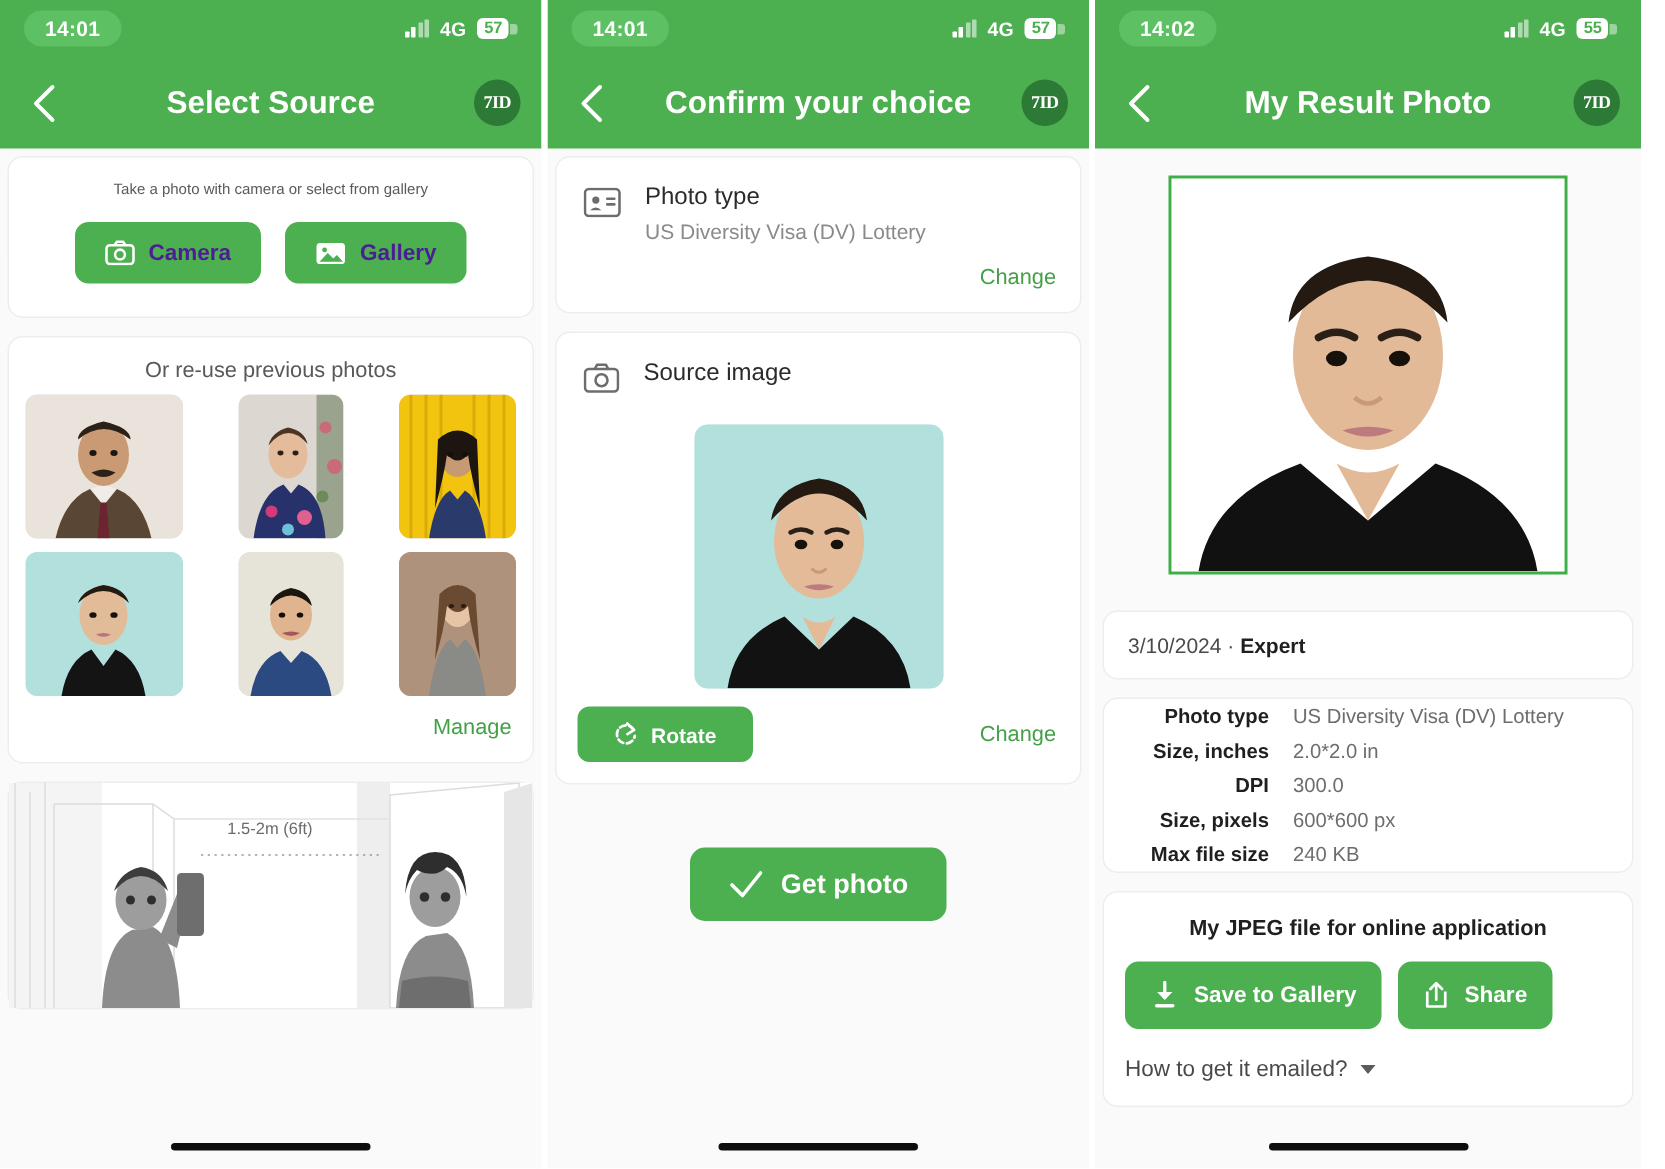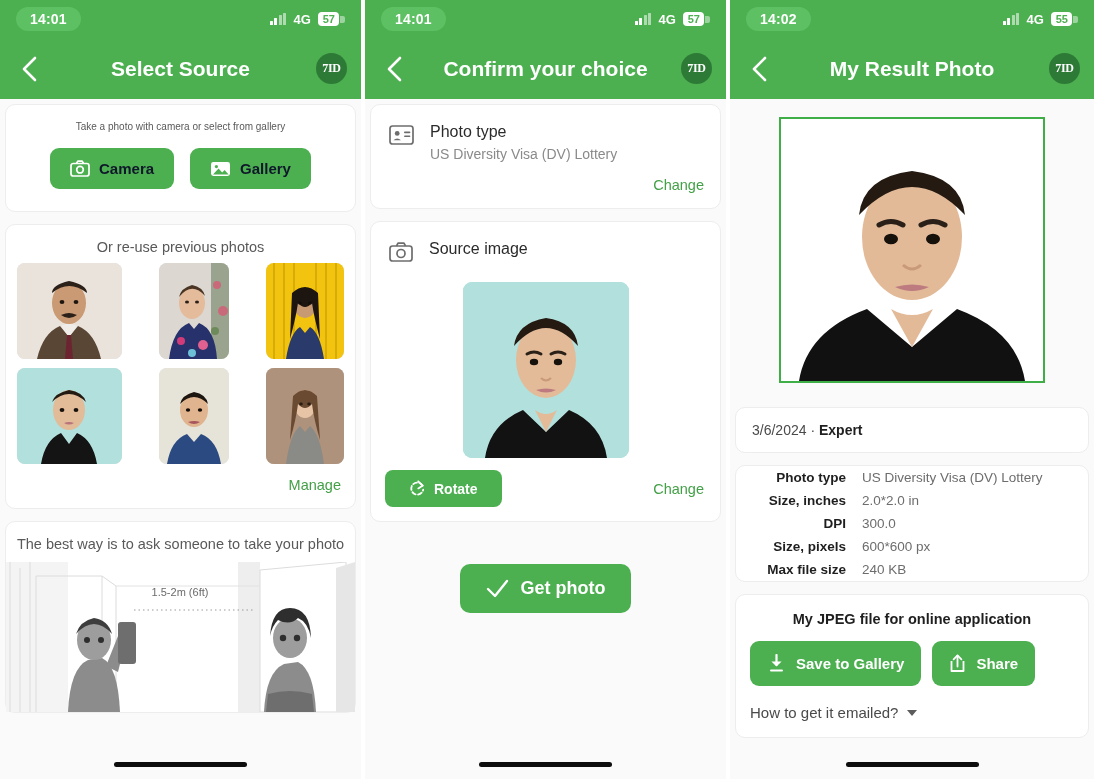--- a/index.html
+++ b/index.html
@@ -123,21 +123,21 @@
     color: #595959;
     font-size: 10px;
     padding: 16px 10px 0;
   }
   .btn-row {
     display: flex; justify-content: center; gap: 16px;
     padding: 16px 0 22px;
   }
   .btn {
     background: #4caf50;
-    color: #0f172a;
+    color: #4c1d95;
     border: none;
     border-radius: 9px;
     font-size: 15px; font-weight: 700;
     font-family: "Liberation Sans", sans-serif;
     padding: 12px 20px;
     display: flex; align-items: center; gap: 9px;
     cursor: pointer;
   }
   .btn svg { display: block; flex: none; }
 
@@ -429,21 +429,20 @@
             </svg>
           </div>
 
         </div>
         <div class="manage-row">
           <span class="link-green">Manage</span>
         </div>
       </div>
 
       <div class="card">
-        <div class="illus-title">The best way is to ask someone to take your photo</div>
         <svg class="illus" viewBox="0 0 349 150">
           <rect width="349" height="150" fill="#ffffff"></rect>
           <rect x="0" y="0" width="62" height="150" fill="#f4f4f4"></rect>
           <g stroke="#dcdcdc" stroke-width="1" fill="none">
             <path d="M4 0 V150 M14 6 V150 M24 0 V150"></path>
             <path d="M30 14 H96 V150 M30 14 V150"></path>
             <path d="M96 14 L110 24 V150"></path>
           </g>
           <rect x="232" y="0" width="22" height="150" fill="#eeeeee"></rect>
           <path d="M254 8 L340 0 V150 H254 Z" fill="#ffffff" stroke="#dcdcdc"></path>
@@ -636,21 +635,21 @@
             <path d="M122 146 Q131 154 140 146" stroke="#c89a7a" stroke-width="3" fill="none"></path>
             <path d="M114 168 Q131 176 148 168 Q131 163 114 168Z" fill="#bd7b80"></path>
             <path d="M18 262 Q26 212 86 190 L131 228 L176 190 Q236 212 244 262 Z" fill="#111111"></path>
             <path d="M110 190 L131 228 L152 190 Q131 202 110 190Z" fill="#e2ba98"></path>
           </svg>
         </div>
       </div>
 
       <div class="card">
         <div class="meta-line">
-          <span>3/6/2024</span>
+          <span>3/10/2024</span>
           <span>·</span>
           <b>Expert</b>
         </div>
       </div>
 
       <div class="card">
         <table class="spec-table">
           <tbody>
             <tr>
               <td class="spec-k">Photo type</td>

